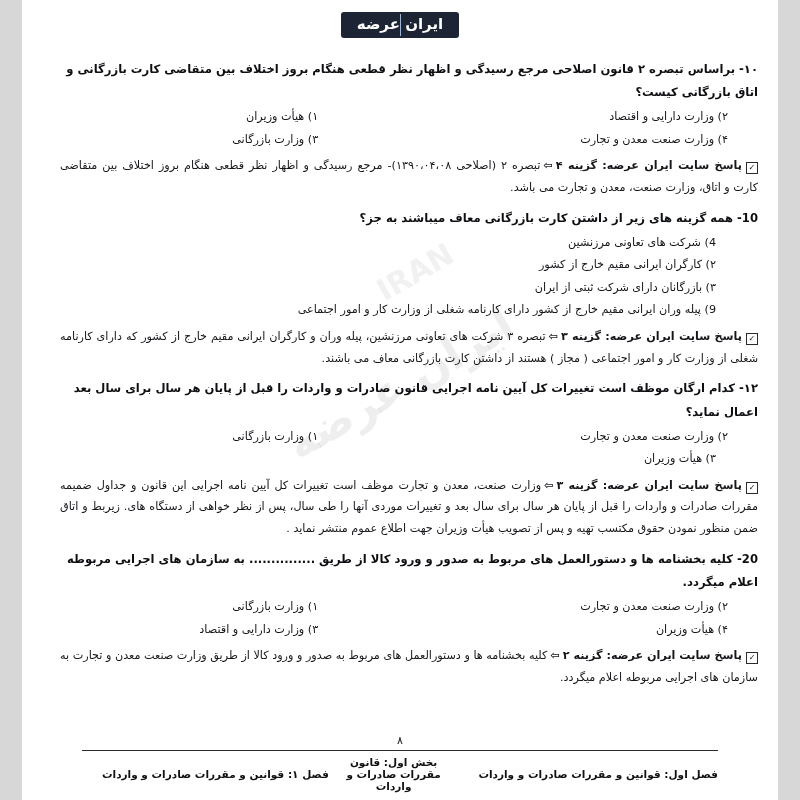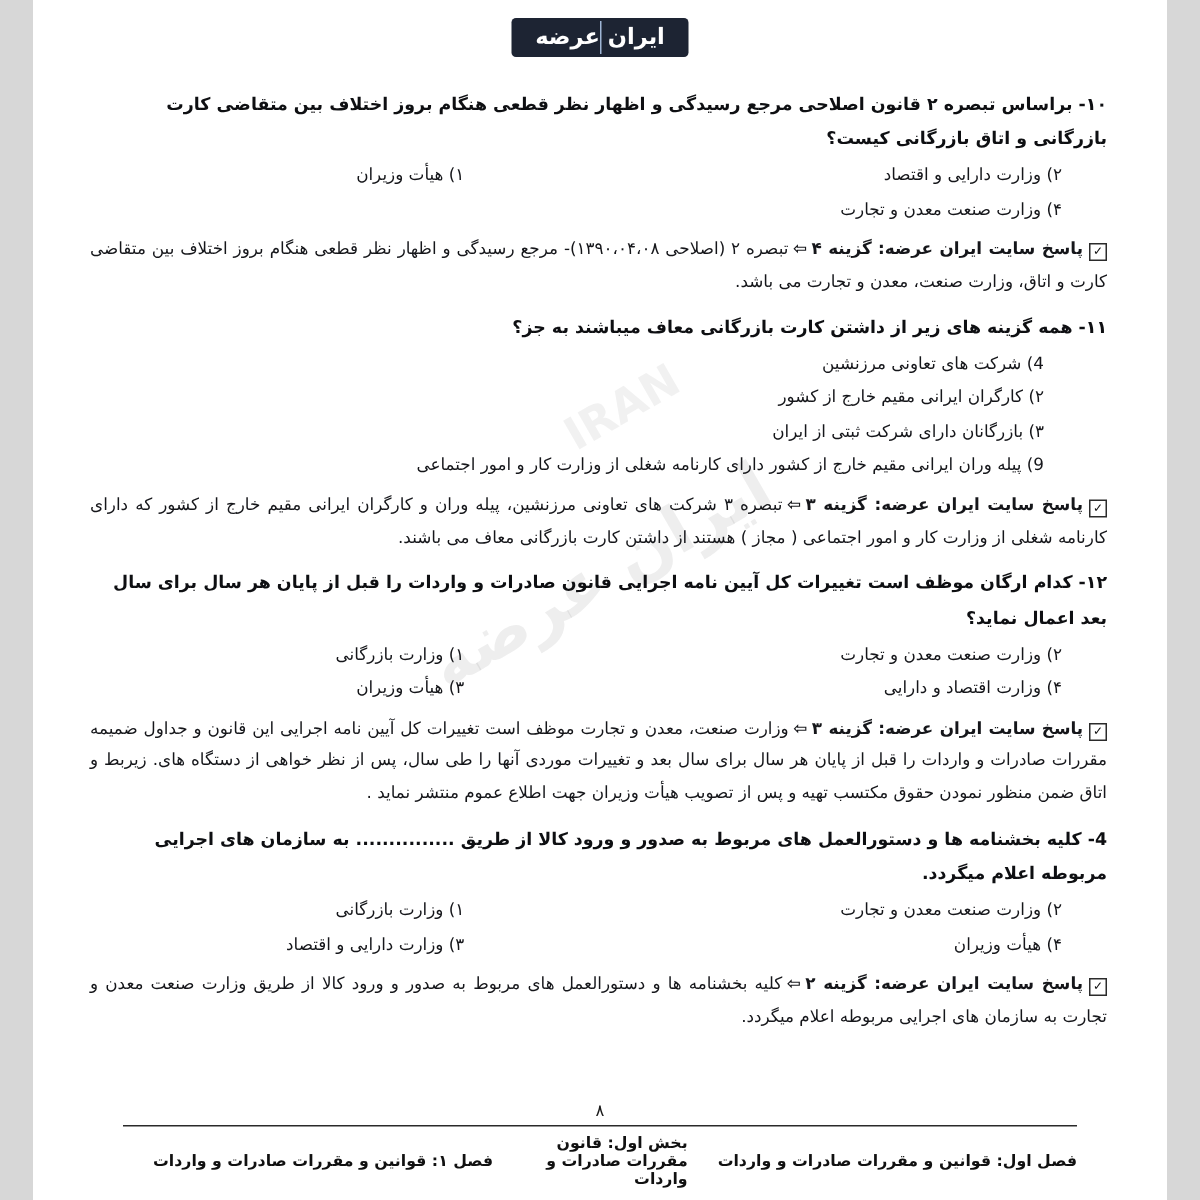--- a/index.html
+++ b/index.html
@@ -65,21 +65,21 @@
   .logo .bar {
     position: absolute;
     left: 50%;
     top: 2px;
     width: 1px;
     height: 22px;
     background: #9fb6d6;
   }
 
   .content {
-    padding: 6px 40px 0 38px;
+    padding: 6px 20px 0 38px;
     direction: rtl;
     text-align: right;
     color: #15161a;
     position: relative;
     z-index: 2;
   }
 
   .q-title {
     font-size: 11.6px;
     font-weight: bold;
@@ -188,21 +188,21 @@
     width: 100%;
   }
   .footer-row {
     display: flex;
     justify-content: space-between;
     align-items: center;
     font-size: 10.5px;
     font-weight: bold;
     color: #111;
   }
-  .footer-row .mid { flex: 1; }
+  .footer-row .mid { text-align: center; flex: 1; }
   .footer-row .side { white-space: nowrap; margin-left: 20px; }
 </style>
 </head>
 <body>
 
 <div class="page">
   <div class="gutter-left"></div>
   <div class="gutter-right"></div>
 
   <div class="sheet">
@@ -220,53 +220,53 @@
     <div class="content">
 
       <div class="q-title first">۱۰- براساس تبصره ۲ قانون اصلاحی مرجع رسیدگی و اظهار نظر قطعی هنگام بروز اختلاف بین متقاضی کارت بازرگانی و اتاق بازرگانی کیست؟</div>
       <div class="options">
         <div class="opt-row">
           <div class="opt left">۲) وزارت دارایی و اقتصاد</div>
           <div class="opt right">۱) هیأت وزیران</div>
         </div>
         <div class="opt-row">
           <div class="opt left">۴) وزارت صنعت معدن و تجارت</div>
+          <div class="opt right">۳) وزارت بازرگانی</div>
         </div>
       </div>
       <div class="answer">
         <span class="check">✓</span><span class="lead">پاسخ سایت ایران عرضه: گزینه ۴</span><span class="arrow">⇦</span><span>تبصره ۲ (اصلاحی ۱۳۹۰،۰۴،۰۸)- مرجع رسیدگی و اظهار نظر قطعی هنگام بروز اختلاف بین متقاضی کارت و اتاق، وزارت صنعت، معدن و تجارت می باشد.</span>
       </div>
 
-      <div class="q-title">۱۱- همه گزینه های زیر از داشتن کارت بازرگانی معاف میباشند به جز؟</div>
+      <div class="q-title">10- همه گزینه های زیر از داشتن کارت بازرگانی معاف میباشند به جز؟</div>
       <div class="options">
         <div class="opt-full">4) شرکت های تعاونی مرزنشین</div>
         <div class="opt-full">۲) کارگران ایرانی مقیم خارج از کشور</div>
         <div class="opt-full">۳) بازرگانان دارای شرکت ثبتی از ایران</div>
         <div class="opt-full">9) پیله وران ایرانی مقیم خارج از کشور دارای کارنامه شغلی از وزارت کار و امور اجتماعی</div>
       </div>
       <div class="answer">
         <span class="check">✓</span><span class="lead">پاسخ سایت ایران عرضه: گزینه ۳</span><span class="arrow">⇦</span><span>تبصره ۳ شرکت های تعاونی مرزنشین، پیله وران و کارگران ایرانی مقیم خارج از کشور که دارای کارنامه شغلی از وزارت کار و امور اجتماعی ( مجاز ) هستند از داشتن کارت بازرگانی معاف می باشند.</span>
       </div>
 
       <div class="q-title">۱۲- کدام ارگان موظف است تغییرات کل آیین نامه اجرایی قانون صادرات و واردات را قبل از پایان هر سال برای سال بعد اعمال نماید؟</div>
       <div class="options">
         <div class="opt-row">
           <div class="opt left">۲) وزارت صنعت معدن و تجارت</div>
           <div class="opt right">۱) وزارت بازرگانی</div>
         </div>
         <div class="opt-row">
-          <div class="opt left">۴) وزارت اقتصاد و دارایی</div>
           <div class="opt right">۳) هیأت وزیران</div>
         </div>
       </div>
       <div class="answer">
         <span class="check">✓</span><span class="lead">پاسخ سایت ایران عرضه: گزینه ۳</span><span class="arrow">⇦</span><span>وزارت صنعت، معدن و تجارت موظف است تغییرات کل آیین نامه اجرایی این قانون و جداول ضمیمه مقررات صادرات و واردات را قبل از پایان هر سال برای سال بعد و تغییرات موردی آنها را طی سال، پس از نظر خواهی از دستگاه های. زیربط و اتاق ضمن منظور نمودن حقوق مکتسب تهیه و پس از تصویب هیأت وزیران جهت اطلاع عموم منتشر نماید .</span>
       </div>
 
-      <div class="q-title">4- کلیه بخشنامه ها و دستورالعمل های مربوط به صدور و ورود کالا از طریق ............... به سازمان های اجرایی مربوطه اعلام میگردد.</div>
+      <div class="q-title">20- کلیه بخشنامه ها و دستورالعمل های مربوط به صدور و ورود کالا از طریق ............... به سازمان های اجرایی مربوطه اعلام میگردد.</div>
       <div class="options">
         <div class="opt-row">
           <div class="opt left">۲) وزارت صنعت معدن و تجارت</div>
           <div class="opt right">۱) وزارت بازرگانی</div>
         </div>
         <div class="opt-row">
           <div class="opt left">۴) هیأت وزیران</div>
           <div class="opt right">۳) وزارت دارایی و اقتصاد</div>
         </div>
       </div>

